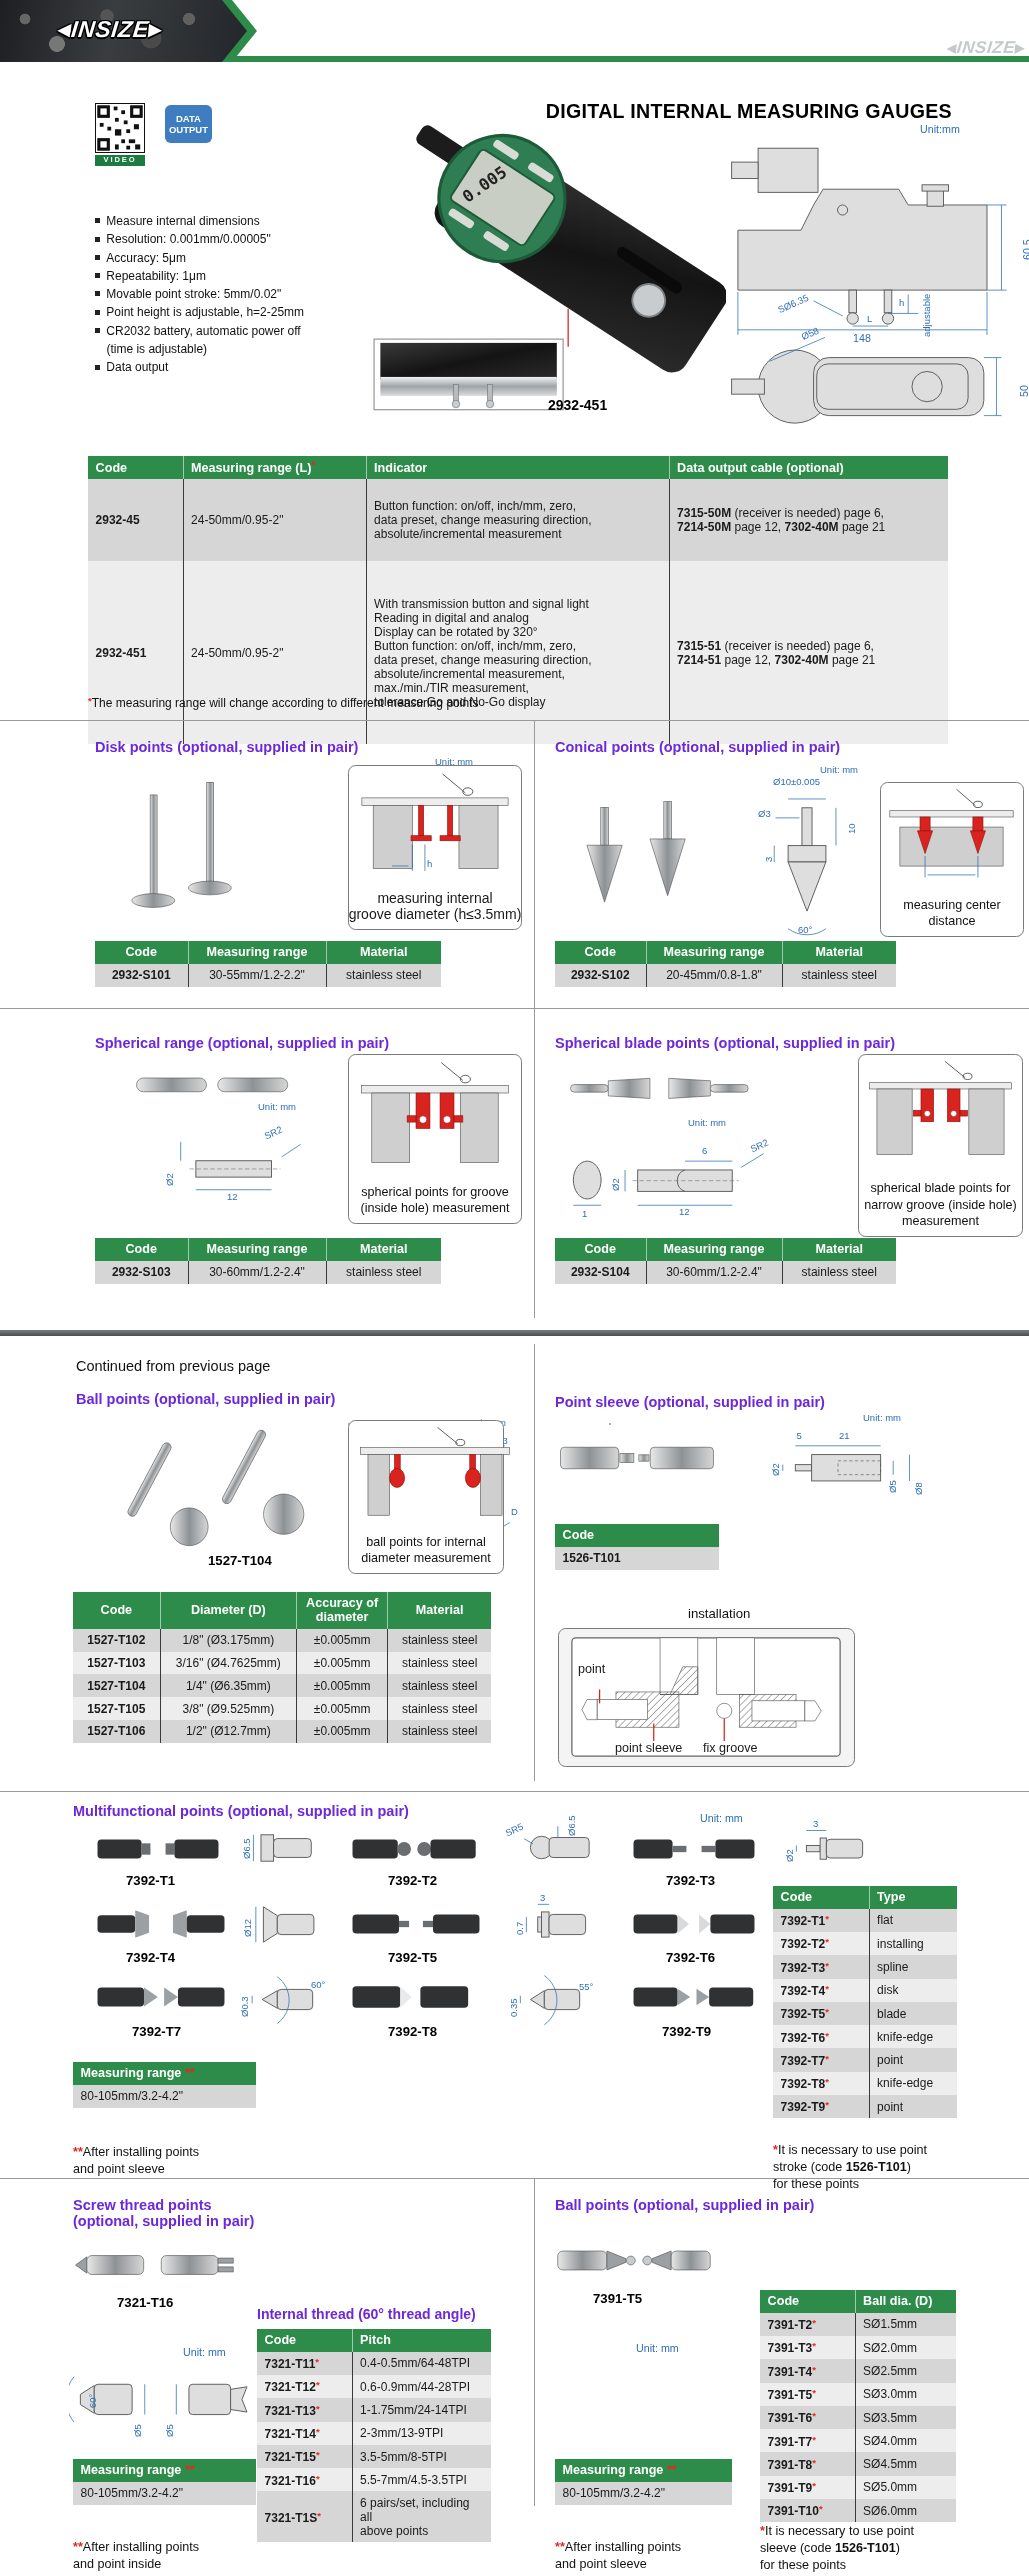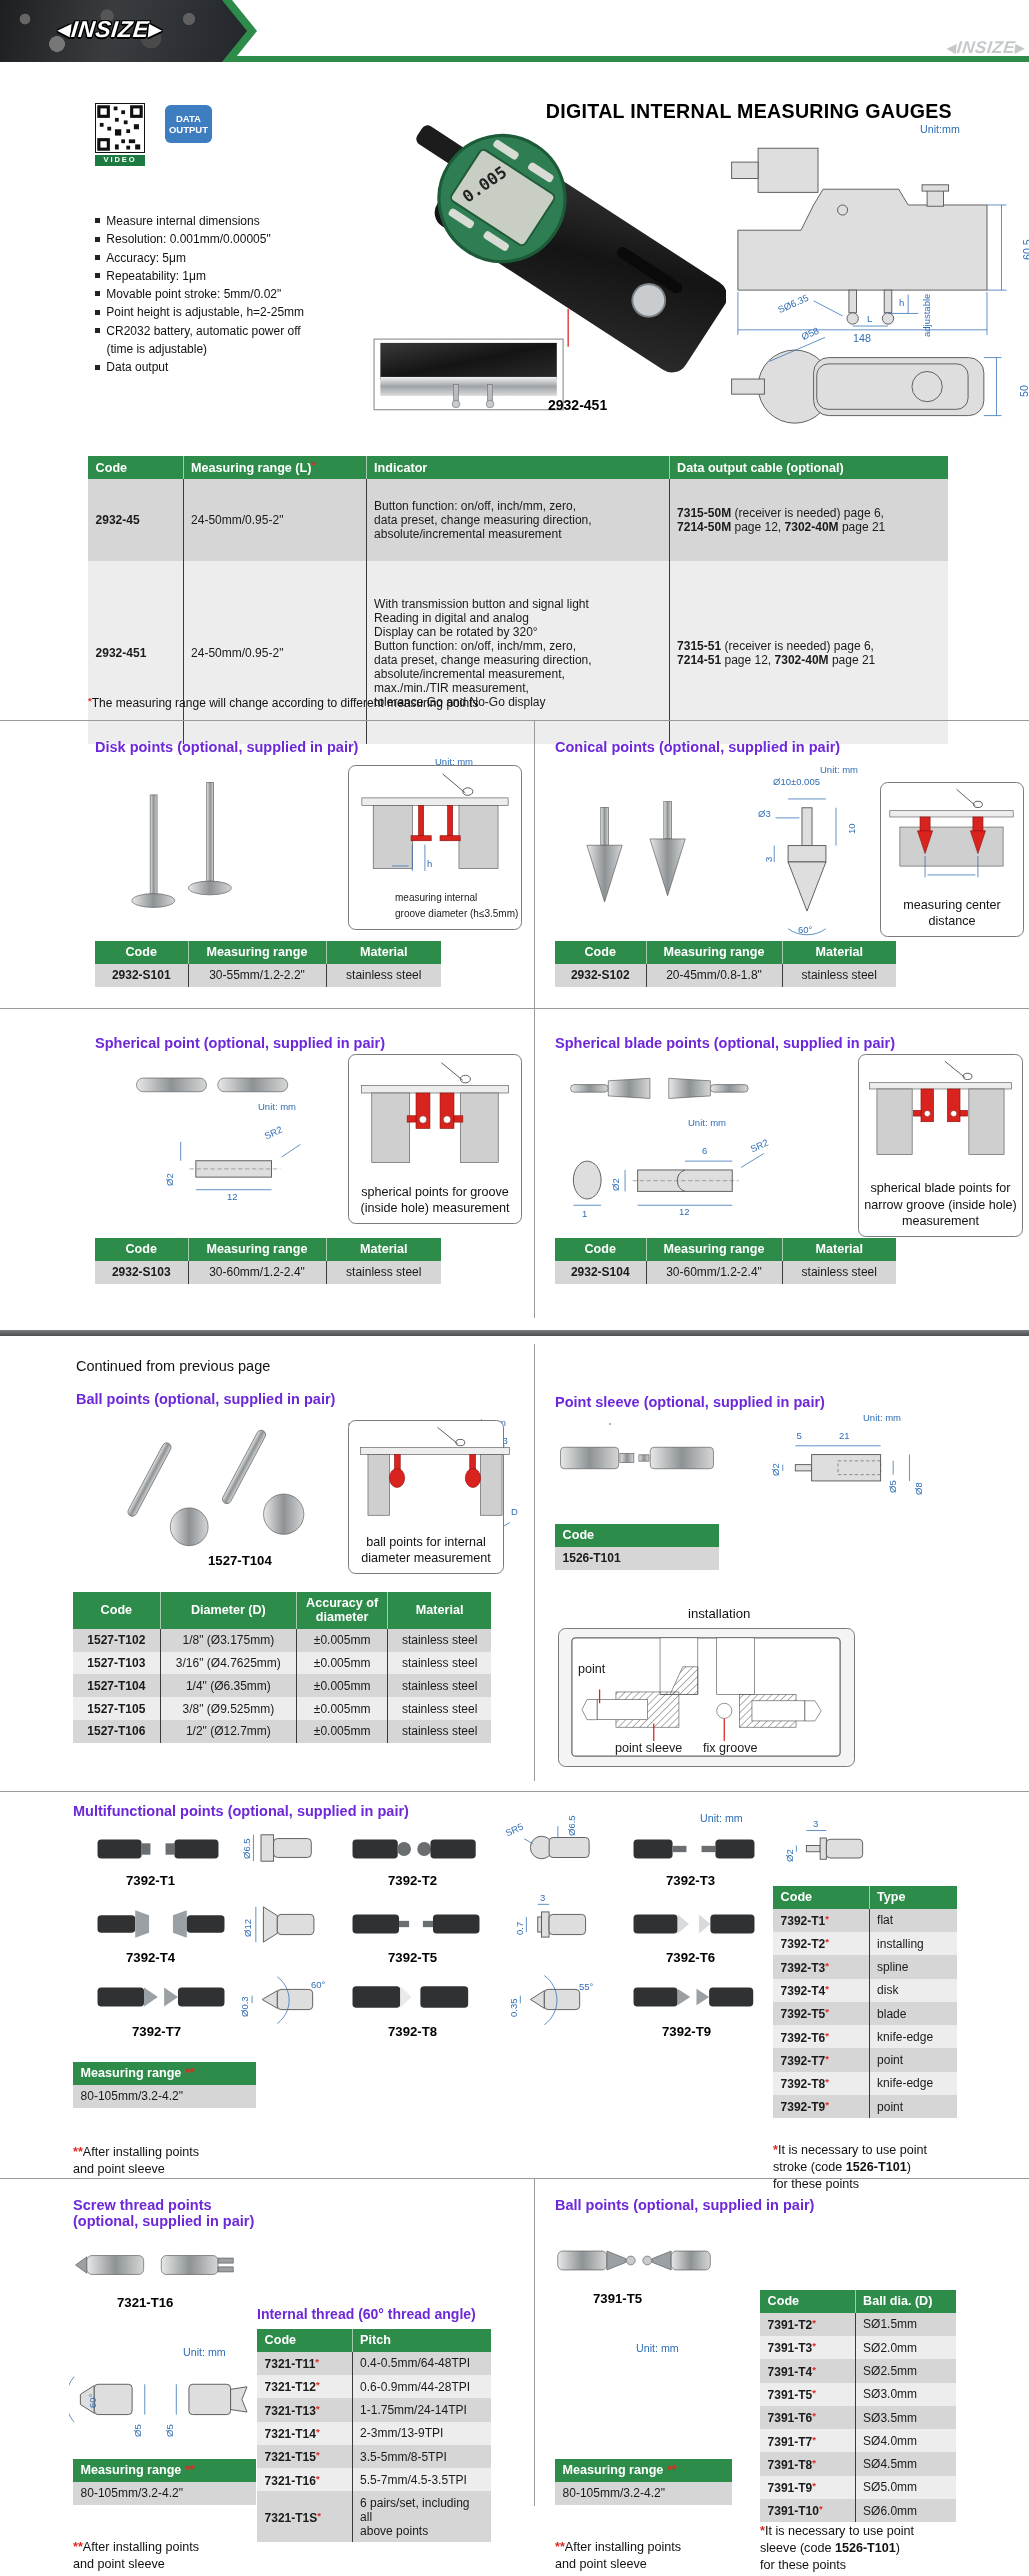--- a/index.html
+++ b/index.html
@@ -357,21 +357,21 @@
       <rect x="176" y="64" width="62" height="100" fill="#cfcfcf" stroke="#555"></rect>
       <rect x="112" y="64" width="8" height="52" class="redp"></rect>
       <rect x="100" y="112" width="32" height="8" class="redp"></rect>
       <rect x="158" y="64" width="8" height="52" class="redp"></rect>
       <rect x="146" y="112" width="32" height="8" class="redp"></rect>
       <line class="dimline" x1="102" y1="126" x2="102" y2="168"></line>
       <line class="dimline" x1="122" y1="126" x2="122" y2="168"></line>
       <line class="dimline" x1="70" y1="160" x2="96" y2="160"></line>
     </svg>
     <span class="lbl" style="left:79px; top:93px;">h</span>
-    <div class="cap" style="position:absolute; left:0; right:0; bottom:7.6px; font-size:10px; white-space:pre-line; line-height:16.4px;margin-left:47px;">measuring internal
+    <div class="cap" style="position:absolute; left:0; right:0; bottom:7.6px; text-align:center; font-size:14px; white-space:pre-line; line-height:16.4px;">measuring internal
 groove diameter (h≤3.5mm)</div>
   </div>
 
   <table class="gt center" style="position:absolute; left:95px; top:941px; width:346px; table-layout:fixed;">
     <colgroup>
         <col style="width:93px">
         <col style="width:138px">
         <col style="width:115px">
       </colgroup>
     <tbody>
@@ -448,21 +448,21 @@
     <tr class="r0">
           <td>2932-S102</td>
           <td>20-45mm/0.8-1.8"</td>
           <td>stainless steel</td>
         </tr>
   </tbody>
     </table>
 
   <div class="hdiv" style="top:1008px;"></div>
 
-  <div class="sec-title" style="left:95px; top:1035px;">Spherical point (optional, supplied in pair)</div>
+  <div class="sec-title" style="left:95px; top:1035px;">Spherical range (optional, supplied in pair)</div>
   <svg style="position:absolute; left:132px; top:1073px;" width="164" height="25" viewBox="0 0 260 40">
     <rect x="6" y="8" width="112" height="22" rx="11" fill="url(#pin)" stroke="#555"></rect>
     <rect x="136" y="8" width="112" height="22" rx="11" fill="url(#pin)" stroke="#555"></rect>
   </svg>
 
   <div style="position:absolute; left:158px; top:1129px; width:164px; height:95px;">
     <svg width="164" height="95" viewBox="0 0 260 150">
       <rect class="shape" x="60" y="50" width="120" height="26"></rect>
       <line x1="50" y1="63" x2="194" y2="63" stroke="#777" stroke-width="1" stroke-dasharray="7 4"></line>
       <line class="dimline" x1="36" y1="20" x2="36" y2="50"></line>
@@ -1014,21 +1014,21 @@
         <tr>
           <th><span>Measuring range</span> <span class="star">**</span></th>
         </tr>
     <tr class="r0">
           <td style="font-weight:normal;">80-105mm/3.2-4.2"</td>
         </tr>
   </tbody>
     </table>
   <div class="note" style="left:73px; top:2522px;">
     <span class="star mini-note">**</span><span class="pre">After installing points
-and point sleeve</span>
+and point inside</span>
   </div>
 
   <div class="sec-title" style="left:257px; top:2306px; font-size:14px;">Internal thread (60° thread angle)</div>
   <table class="gt" style="position:absolute; left:257px; top:2329px; width:233px; table-layout:fixed;">
     <colgroup>
         <col style="width:95px">
         <col style="width:139px">
       </colgroup>
     <tbody>
         <tr>

